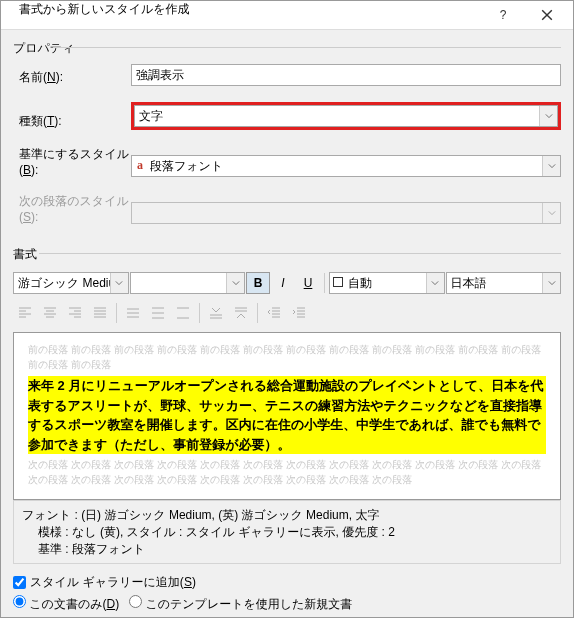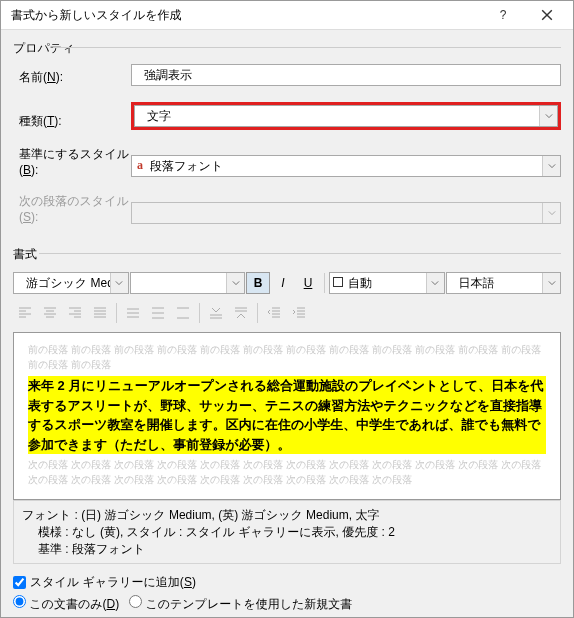--- a/index.html
+++ b/index.html
@@ -1,28 +1,28 @@
 <!DOCTYPE html>
 <html><head>
 <meta charset="utf-8">
 <style>
 *{box-sizing:border-box;margin:0;padding:0;font-family:"Yu Gothic UI","Meiryo",sans-serif;font-size:12px}
 body{background:#f0f0f0;width:574px;height:618px;border:1px solid #999;display:flex;flex-direction:column}
-.titlebar{background:#fff;height:30px;display:flex;align-items:center;padding:0 4px 0 10px;border-bottom:1px solid #ddd}
+.titlebar{background:#fff;height:30px;display:flex;padding:0 4px 0 18px;border-bottom:1px solid #ddd}
 .title{flex:1}
 .tbtn{width:44px;height:28px;display:flex;align-items:center;justify-content:center;color:#333}
 .tbtn svg{width:12px;height:12px}
 .content{padding:10px 12px 10px 12px;flex:1;display:flex;flex-direction:column}
 .group-lbl{margin:2px 0 4px 0;color:#000}
 .group-rule{border:0;border-top:1px solid #ccc;margin:0 0 6px 40px;position:relative;top:-10px}
 .group-wrap{position:relative}
 .row{display:flex;align-items:flex-end;margin-bottom:16px}
 .row label{width:118px;padding-left:6px}
 .row .field{flex:1}
-select,input[type=text]{height:22px;border:1px solid #a9a9a9;background:#fff;width:100%;padding:0 12px}
+select,input[type=text]{height:22px;border:1px solid #a9a9a9;background:#fff;width:100%;padding:0 4px}
 select{appearance:none;background:#fff}
 .sel-wrap{position:relative;flex:1}
 .sel-wrap .chev{position:absolute;right:1px;top:1px;width:18px;height:20px;background:#efefef;border-left:1px solid #ccc;display:flex;align-items:center;justify-content:center}
 .sel-wrap .chev svg{width:8px;height:8px}
 .disabled{color:#9a9a9a}
 .disabled select{background:#f0f0f0;color:#9a9a9a}
 .hl-red{border:3px solid #e02020}
 .format-bar{display:flex;align-items:center;gap:1px;margin:2px 0 8px 0}
 .fb-sel{position:relative}
 .fb-sel.small{width:44px}

